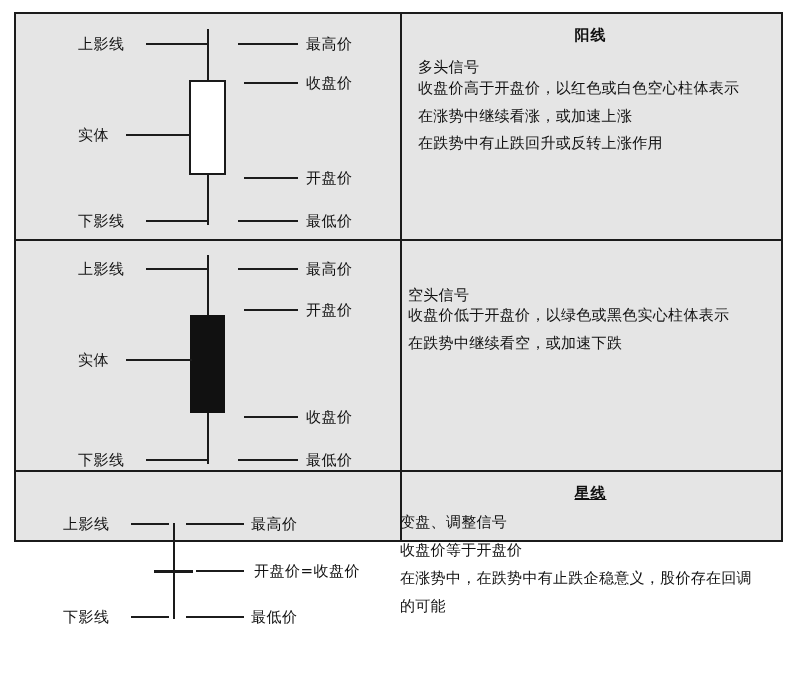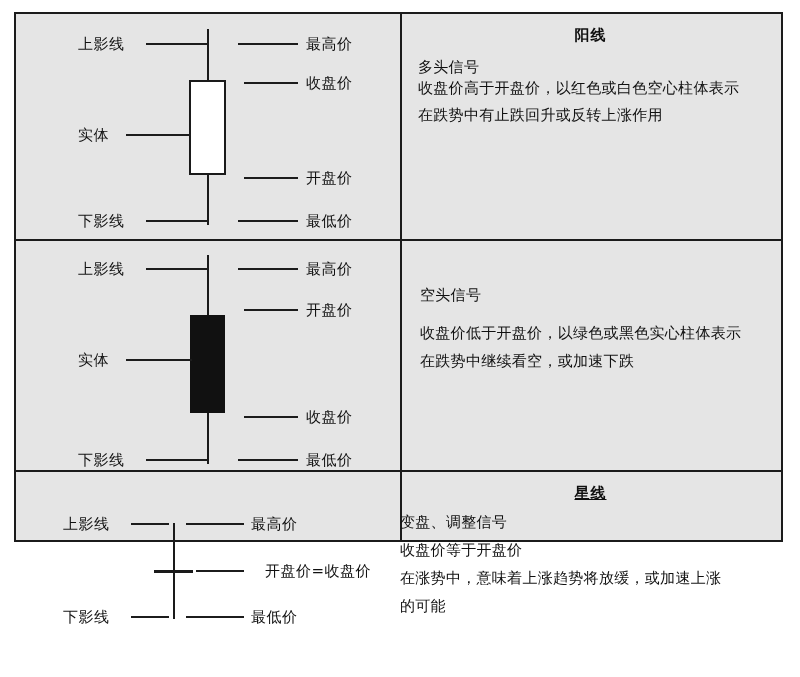--- a/index.html
+++ b/index.html
@@ -174,20 +174,21 @@
         <div class="lbl" style="left:290px;top:199px;">最低价</div>
 
       </div>
     </div>
 
     <div class="cell textcell" style="left:384px;top:0px;width:381px;height:225px;">
       <div class="panel-title" style="top:12px;">阳线</div>
       <div class="lines" style="top:40px;padding-left:18px;">
         <p style="margin-top:4px;">多头信号</p>
         <p style="margin-top:2px;">收盘价高于开盘价，以红色或白色空心柱体表示</p>
+        <p style="margin-top:9px;">在涨势中继续看涨，或加速上涨</p>
         <p style="margin-top:8px;">在跌势中有止跌回升或反转上涨作用</p>
       </div>
     </div>
 
     <div class="cell diagram" style="top:225px;height:231px;">
       <div class="diagram-inner">
 
         <div class="wick" style="left:191px;top:16px;height:60px;"></div>
         <div class="body-solid" style="left:174px;top:76px;width:35px;height:98px;"></div>
         <div class="wick" style="left:191px;top:174px;height:51px;"></div>
@@ -210,55 +211,55 @@
         <div class="lead" style="left:228px;top:177px;width:54px;"></div>
         <div class="lbl" style="left:290px;top:170px;">收盘价</div>
 
         <div class="lead" style="left:222px;top:220px;width:60px;"></div>
         <div class="lbl" style="left:290px;top:213px;">最低价</div>
 
       </div>
     </div>
 
     <div class="cell textcell" style="left:384px;top:225px;width:381px;height:231px;">
-      <div class="lines" style="top:43px;padding-left:20px;">
+      <div class="lines" style="top:43px;padding-left:8px;">
         <p style="margin-top:4px;">空头信号</p>
-        <p style="margin-top:19px;">收盘价低于开盘价，以绿色或黑色实心柱体表示</p>
+        <p style="margin-top:1px;">收盘价低于开盘价，以绿色或黑色实心柱体表示</p>
         <p style="margin-top:9px;">在跌势中继续看空，或加速下跌</p>
       </div>
     </div>
 
     <div class="cell diagram" style="top:456px;height:186px;">
       <div class="diagram-inner">
 
         <div class="wick" style="left:157px;top:53px;height:96px;"></div>
         <div class="cross-bar" style="left:138px;top:100px;width:39px;"></div>
 
         <div class="lbl" style="left:47px;top:46px;">上影线</div>
         <div class="lead" style="left:115px;top:53px;width:38px;"></div>
 
         <div class="lbl" style="left:47px;top:139px;">下影线</div>
         <div class="lead" style="left:115px;top:146px;width:38px;"></div>
 
         <div class="lead" style="left:170px;top:53px;width:58px;"></div>
         <div class="lbl" style="left:235px;top:46px;">最高价</div>
 
         <div class="lead" style="left:180px;top:100px;width:48px;"></div>
-        <div class="lbl" style="left:249px;top:93px;">开盘价=收盘价</div>
+        <div class="lbl" style="left:238px;top:93px;">开盘价=收盘价</div>
 
         <div class="lead" style="left:170px;top:146px;width:58px;"></div>
         <div class="lbl" style="left:235px;top:139px;">最低价</div>
 
       </div>
     </div>
 
     <div class="cell textcell" style="left:384px;top:456px;width:381px;height:186px;">
       <div class="panel-title" style="top:14px;text-decoration:underline;">星线</div>
       <div class="lines" style="top:39px;">
         <p style="margin-top:4px;">变盘、调整信号</p>
         <p style="margin-top:9px;">收盘价等于开盘价</p>
-        <p style="margin-top:9px;">在涨势中，意味着上涨趋势将放缓，或加速上涨</p>
+        <p style="margin-top:9px;">在涨势中，在跌势中有止跌企稳意义，股价存在回调</p>
         <p style="margin-top:9px;">的可能</p>
       </div>
     </div>
 
   </div>
 </div>
 
 </body></html>

